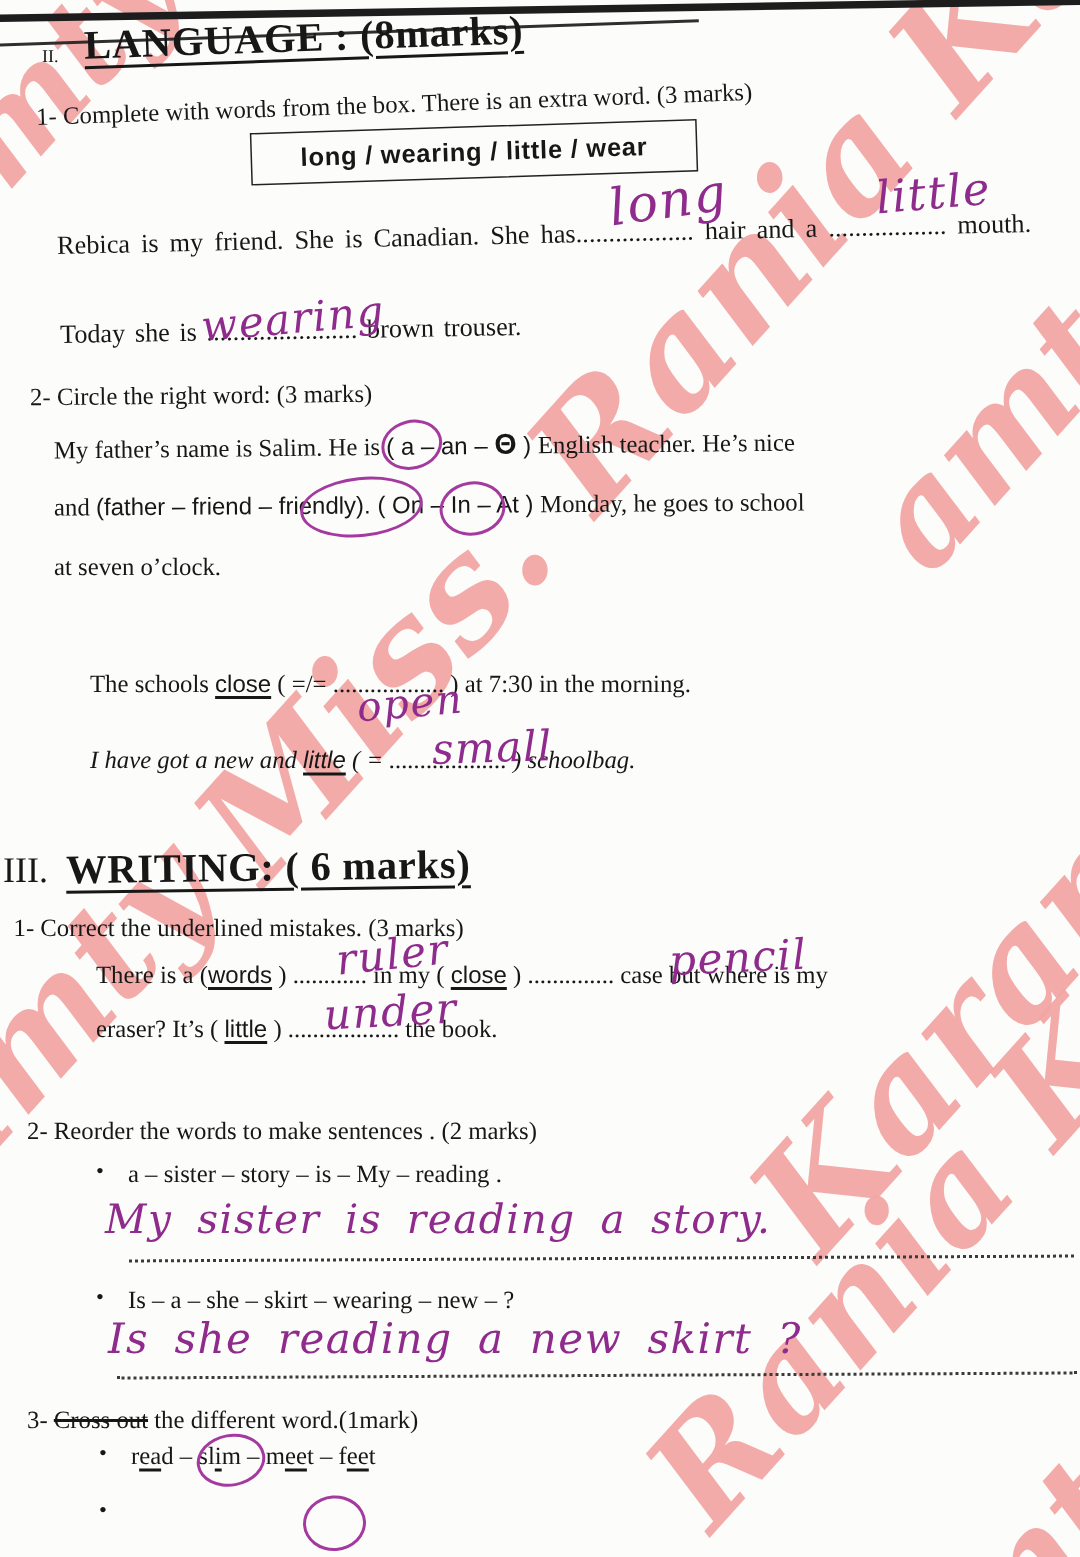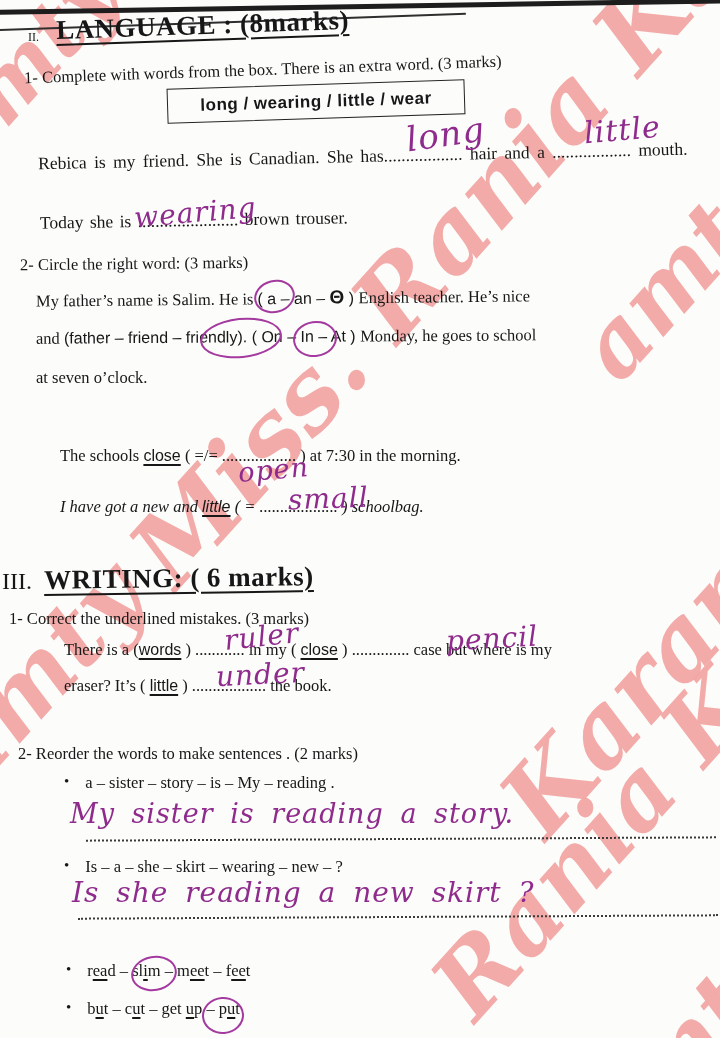--- a/index.html
+++ b/index.html
@@ -140,24 +140,24 @@
   </div>
   <div id="dotline1" class="dotline"></div>
   <span id="hw-ans1" class="hw">My sister is reading a story.</span>
   <div id="w2-i2" class="item">
     <span class="blt">•</span>
     <span>Is – a – she – skirt – wearing – new – ?</span>
   </div>
   <div id="dotline2" class="dotline"></div>
   <span id="hw-ans2" class="hw">Is she reading a new skirt ?</span>
 
+  <span id="w3-prompt" class="line"><span>3- </span><span class="strike">Cross out</span><span> the different word.(1mark)</span></span>
   <div id="w3-i1" class="item">
     <span class="blt">•</span>
     <span><span>r</span><span class="u">ea</span><span>d – sl</span><span class="u">i</span><span>m – m</span><span class="u">ee</span><span>t – f</span><span class="u">ee</span><span>t</span></span>
   </div>
   <div id="w3-i2" class="item">
     <span class="blt">•</span>
-    <span><span>b</span><span class="u">u</span><span>t – c</span><span class="u">u</span><span>t – get </span><span class="u">u</span><span>p – p</span><span class="u">u</span><span>t</span></span>
   </div>
   <div id="circle-slim" class="circle"></div>
   <div id="circle-put" class="circle"></div>
 
 </div>
 
 </body></html>

